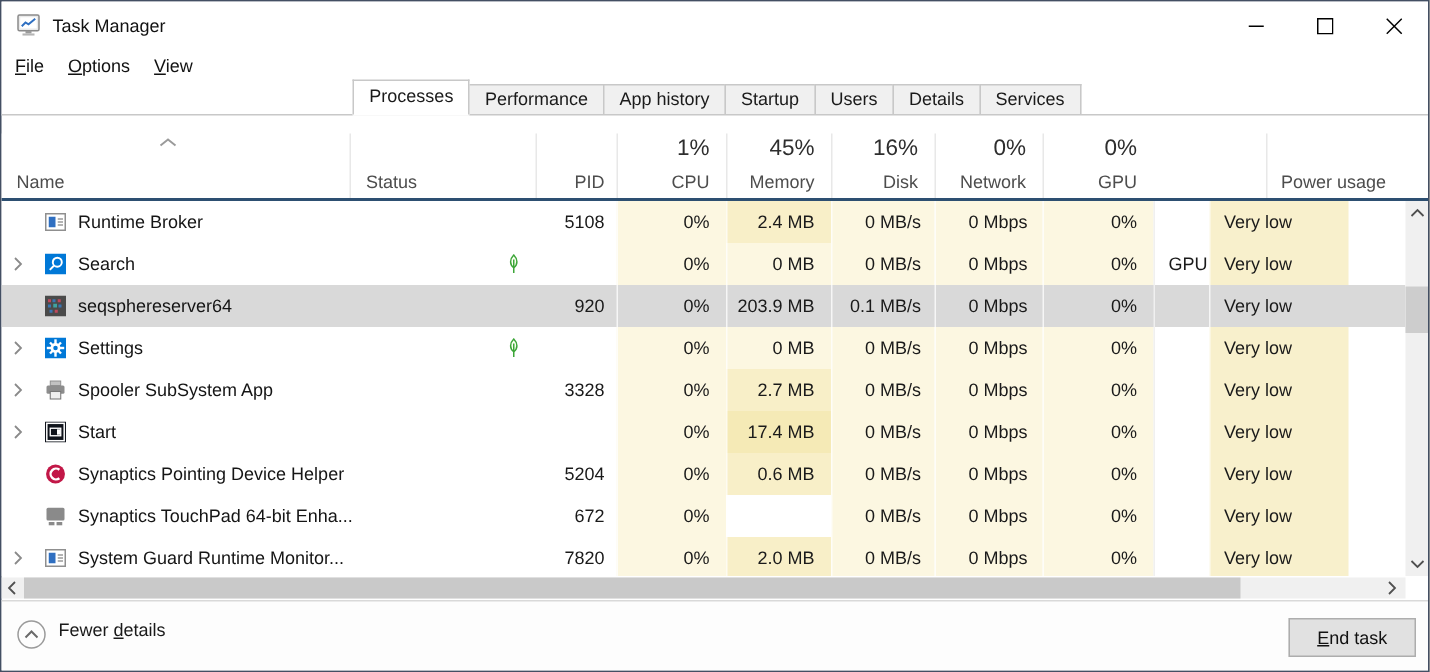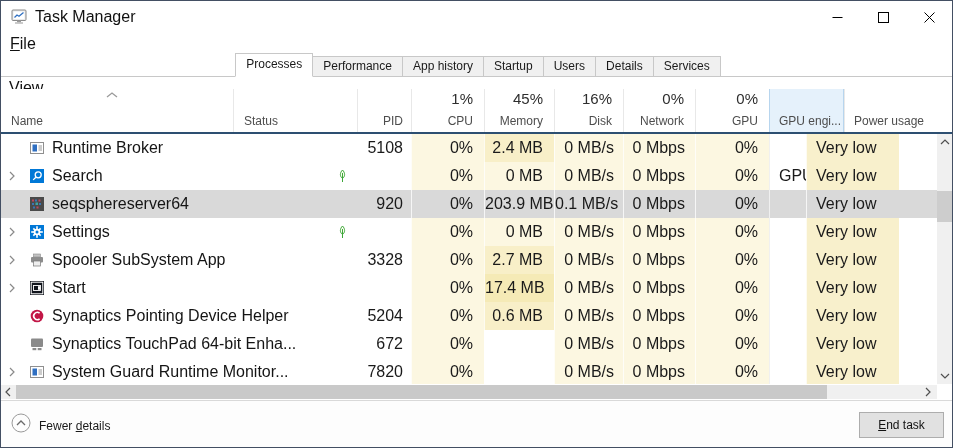--- a/index.html
+++ b/index.html
@@ -5,25 +5,25 @@
   html,body{margin:0;padding:0;background:#555;}
   .window{
     position:relative;width:953px;height:448px;box-sizing:border-box;
     background:#fff;border:1px solid #434f63;overflow:hidden;
     font-family:"Liberation Sans","DejaVu Sans",sans-serif;
     -webkit-font-smoothing:antialiased;color:#1a1a1a;
   }
   
   .titlebar{position:absolute;top:0;left:0;right:0;height:32px;background:#fff;display:flex;align-items:center;}
   .appicon{margin-left:10px;width:16px;height:16px;display:inline-flex;}
-  .apptitle{margin-left:8px;font-size:16px;color:#111;}
+  .apptitle{margin-left:8px;font-size:12px;color:#111;}
   .wbtns{position:absolute;right:0;top:0;height:32px;display:flex;}
   .wbtn{width:46px;height:32px;display:flex;align-items:center;justify-content:center;cursor:default;}
   
-  .menubar{position:absolute;top:32px;left:0;right:0;height:22px;background:#fff;display:flex;align-items:flex-start;font-size:16px;flex-direction:column;}
+  .menubar{position:absolute;top:32px;left:0;right:0;height:22px;background:#fff;display:flex;align-items:center;font-size:12px;}
   .menuitem{padding:0 8px;height:22px;line-height:22px;color:#111;}
   .menuitem:first-child{padding-left:9px;}
   .u{text-decoration:underline;}
   
   .tabbar{position:absolute;top:54px;left:0;right:0;height:22px;display:flex;align-items:flex-end;border-bottom:1px solid #c8c8c8;background:#fff;padding-left:2px;box-sizing:border-box;justify-content:center;}
   .tab{height:19px;line-height:19px;padding:0 10px;font-size:12px;background:#f0f0f0;border:1px solid #c8c8c8;border-bottom:none;margin-right:-1px;color:#1a1a1a;position:relative;z-index:1;}
   .tab.active{height:22px;line-height:21px;background:#fff;z-index:3;margin-bottom:-1px;border-bottom:1px solid #fff;}
   
   .header{position:absolute;top:88px;left:0;width:936px;height:43px;background:#fff;}
   .hcell{position:absolute;top:0;height:43px;border-left:1px solid #e8e8e8;box-sizing:border-box;color:#4d4d4d;}
@@ -34,21 +34,21 @@
   .hc-name{left:0;width:232px;} .hc-status{left:232px;width:124px;}
   .hc-pid{left:356px;width:54px;} .hc-cpu{left:410px;width:73px;}
   .hc-mem{left:483px;width:70px;} .hc-disk{left:553px;width:69px;}
   .hc-net{left:622px;width:72px;} .hc-gpu{left:694px;width:74px;}
   .hc-eng{left:768px;width:75px;background:#e5f1fb;border-left:1px solid #b7d5ee;border-right:1px solid #b7d5ee;}
   .hc-pow{left:843px;width:93px;}
   .sortind{position:absolute;top:2px;left:104px;}
   .header-line{position:absolute;top:131px;left:0;right:0;height:2px;background:#2d4f71;}
   
   .listclip{position:absolute;top:133px;left:0;width:936px;height:250px;overflow:hidden;background:#fff;}
-  .row{position:relative;height:28px;font-size:16px;}
+  .row{position:relative;height:28px;font-size:12px;}
   .chev{position:absolute;left:8px;top:9px;}
   .picon{position:absolute;left:29px;top:7px;width:14px;height:14px;}
   .pname{position:absolute;left:51px;top:0;line-height:28px;color:#151515;white-space:nowrap;}
   .cell{position:absolute;top:0;height:28px;line-height:28px;box-sizing:border-box;white-space:nowrap;}
   .num{text-align:right;}
   .c-status{left:232px;width:124px;} .c-pid{left:356px;width:54px;padding-right:8px;}
   .c-cpu{left:410px;width:73px;padding-right:11px;} .c-mem{left:483px;width:70px;padding-right:11px;}
   .c-disk{left:553px;width:69px;padding-right:9px;} .c-net{left:622px;width:72px;padding-right:10px;}
   .c-gpu{left:694px;width:74px;padding-right:11px;}
   .c-eng{left:768px;width:75px;padding-left:9px;border-left:1px solid #f0f0f0;}
@@ -62,21 +62,21 @@
   .vscroll{position:absolute;left:936px;top:133px;width:16px;height:250px;background:#f0f0f0;}
   .varrow{position:absolute;left:0;width:16px;height:16px;display:flex;align-items:center;justify-content:center;}
   .varrow.up{top:0;} .varrow.down{bottom:0;}
   .vthumb{position:absolute;left:0;top:57px;width:16px;height:31px;background:#cdcdcd;}
   .hscroll{position:absolute;left:0;top:384px;width:936px;height:14px;background:#f0f0f0;}
   .harrow{position:absolute;top:0;width:14px;height:14px;display:flex;align-items:center;justify-content:center;}
   .harrow.left{left:0;} .harrow.right{right:2px;}
   .hthumb{position:absolute;left:15px;top:0;width:811px;height:14px;background:#c9c9c9;}
   
   .footer{position:absolute;left:0;right:0;top:399px;bottom:0;background:#fdfdfd;border-top:1px solid #d9d9d9;}
-  .fewer{position:absolute;left:10px;top:12px;display:flex;align-items:flex-end;font-size:12px;color:#1a1a1a;}
+  .fewer{position:absolute;left:10px;top:12px;display:flex;align-items:flex-start;font-size:12px;color:#1a1a1a;}
   .circ{width:20px;height:20px;margin-right:8px;display:inline-flex;}
   .endtask{position:absolute;right:8px;top:11px;width:85px;height:26px;background:#e1e1e1;border:1px solid #adadad;font-size:12px;font-family:inherit;color:#111;}
   svg{display:block;}
 </style>
 </head>
 <body>
 
 <div class="window">
 
   <div class="titlebar">
@@ -154,23 +154,20 @@
       <span class="hlabel rgt">Disk</span>
     </div>
     <div class="hcell hc-net">
       <span class="hval">0%</span>
       <span class="hlabel rgt">Network</span>
     </div>
     <div class="hcell hc-gpu">
       <span class="hval">0%</span>
       <span class="hlabel rgt">GPU</span>
     </div>
-    <div class="hcell hc-eng">
-      <span class="hlabel lft" style="left:9px;">GPU engi...</span>
-    </div>
     <div class="hcell hc-pow">
       <span class="hlabel lft" style="left:9px;">Power usage</span>
     </div>
   </div>
   <div class="header-line"></div>
 
   <div class="listclip">
 
     <div class="row">
       <span class="picon">
@@ -391,20 +388,21 @@
             <rect x="2.5" y="3.5" width="4.5" height="7" fill="#2f6fc1"></rect>
             <rect x="8.5" y="4.5" width="3.5" height="1" fill="#9a9a9a"></rect>
             <rect x="8.5" y="6.5" width="3.5" height="1" fill="#9a9a9a"></rect>
             <rect x="8.5" y="8.5" width="3.5" height="1" fill="#9a9a9a"></rect>
           </svg>
       </span>
       <span class="pname">System Guard Runtime Monitor...</span>
       <span class="cell c-status"></span>
       <span class="cell c-pid num">7820</span>
       <span class="cell c-cpu num heat h0">0%</span>
+      <span class="cell c-mem num heat h1">2.0 MB</span>
       <span class="cell c-disk num heat h0">0 MB/s</span>
       <span class="cell c-net num heat h0">0 Mbps</span>
       <span class="cell c-gpu num heat h0">0%</span>
       <span class="cell c-eng"></span>
       <span class="cell c-pow heat hp">Very low</span>
     </div>
   </div>
 
   <div class="vscroll">
     <div class="varrow up">

